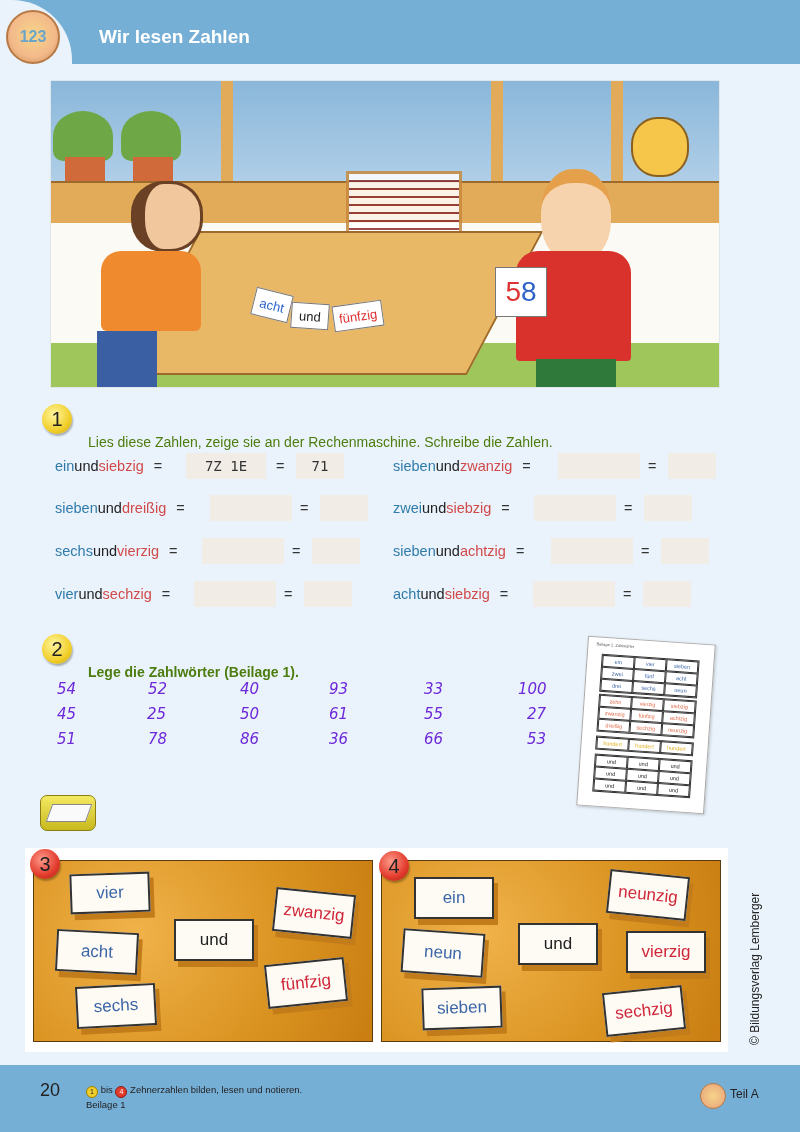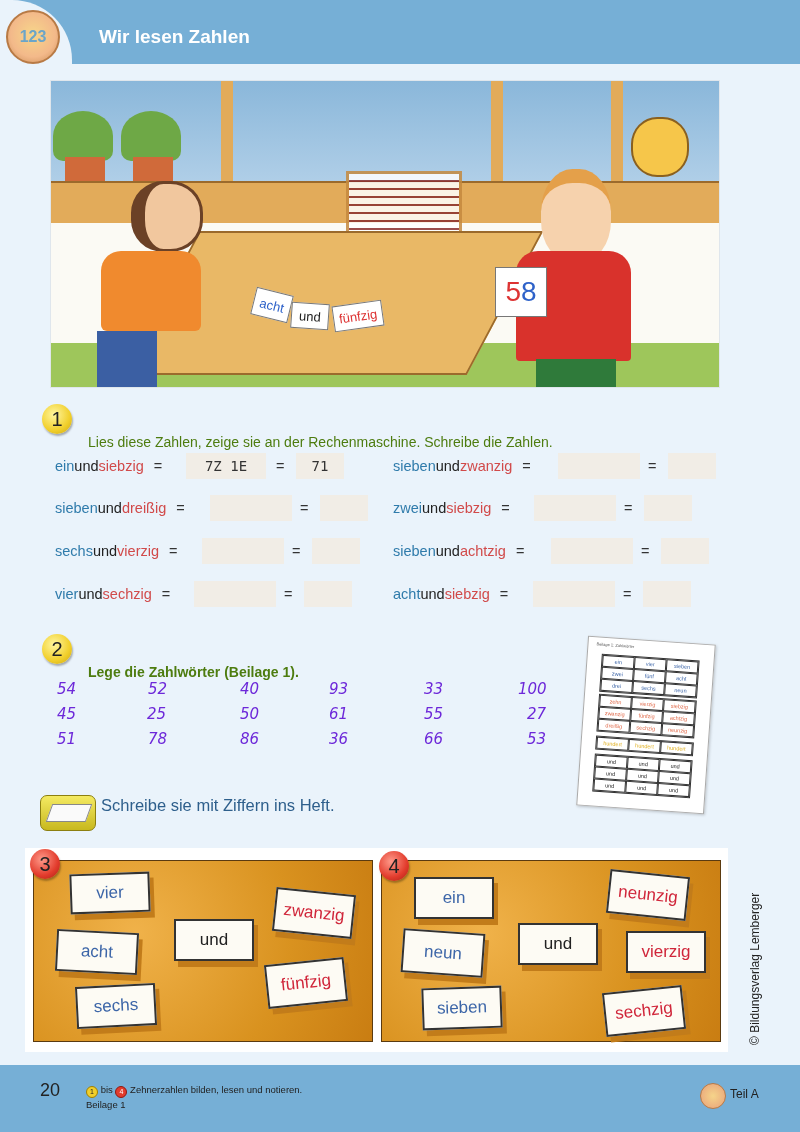--- a/index.html
+++ b/index.html
@@ -267,21 +267,20 @@
       <span>und</span>
       <span>und</span>
     <span>und</span>
       <span>und</span>
       <span>und</span>
   </div>
 </div>
 
 <div class="book-icon"></div>
 <div class="hint">
-  <div>Schreibe sie mit Ziffern ins Heft.</div>
 </div>
 
 <div class="panel-bg" style="left:25px;width:350px;"></div>
 <div class="board" style="left:33px;width:338px;">
   <div class="tile u" style="left:36px;top:12px;width:76px;height:36px;transform:rotate(-2deg);">vier</div>
   <div class="tile u" style="left:22px;top:70px;width:78px;height:38px;transform:rotate(3deg);">acht</div>
   <div class="tile u" style="left:42px;top:124px;width:76px;height:38px;transform:rotate(-3deg);">sechs</div>
   <div class="tile m" style="left:140px;top:58px;width:76px;height:38px;">und</div>
   <div class="tile z" style="left:240px;top:30px;width:76px;height:40px;transform:rotate(6deg);">zwanzig</div>
   <div class="tile z" style="left:232px;top:100px;width:76px;height:40px;transform:rotate(-6deg);">fünfzig</div>

